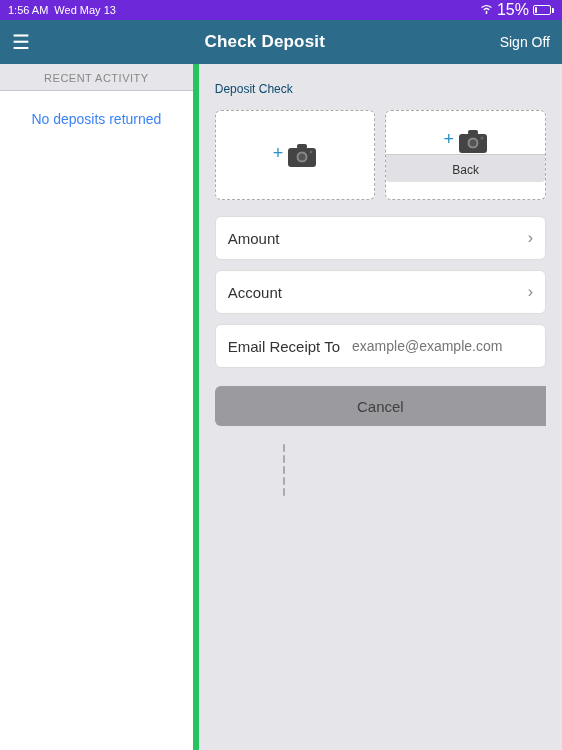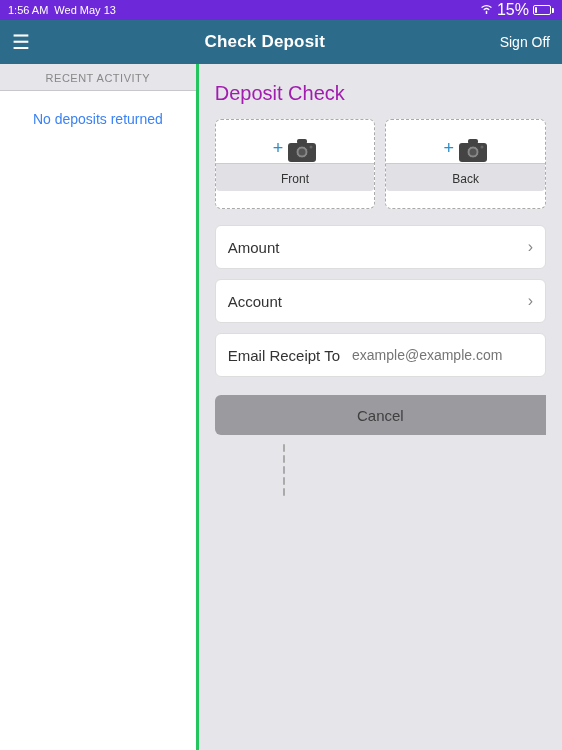--- a/index.html
+++ b/index.html
@@ -70,21 +70,21 @@
     #main-layout {
       display: flex;
       width: 100%;
       height: calc(750px - 64px);
     }
 
     
     #left-panel {
       width: 287px;
       background: #e5e5ea;
-      border-right: 3px solid #22c55e;
+      border-right: 6px solid #22c55e;
       display: flex;
       flex-direction: column;
     }
     .recent-activity-header {
       text-align: center;
       padding: 8px 0 6px;
       font-size: 11px;
       color: #888;
       letter-spacing: 0.5px;
       font-weight: 500;
@@ -127,22 +127,22 @@
     
     #right-panel {
       flex: 1;
       background: #e5e5ea;
       padding: 18px 16px;
       display: flex;
       flex-direction: column;
       gap: 0;
     }
     .deposit-title {
-      font-size: 20px;
-      color: #a21caf;
+      font-size: 12px;
+      color: #0c4a6e;
       margin-bottom: 14px;
       font-weight: 400;
     }
 
     
     .camera-row {
       display: flex;
       gap: 10px;
       margin-bottom: 16px;
     }
@@ -355,23 +355,20 @@
         <div class="camera-icon-area">
           <span class="camera-plus">+</span>
           <svg width="30" height="26" viewBox="0 0 30 26" fill="none">
             <rect x="1" y="6" width="28" height="19" rx="3" fill="#444"></rect>
             <circle cx="15" cy="15" r="6" fill="#888" stroke="#444" stroke-width="1"></circle>
             <circle cx="15" cy="15" r="3.5" fill="#555"></circle>
             <rect x="10" y="2" width="10" height="5" rx="2" fill="#444"></rect>
             <circle cx="24" cy="10" r="1.5" fill="#666"></circle>
           </svg>
         </div>
-        <div class="camera-label-row">
-          <span class="camera-label">Front</span>
-        </div>
       </div>
 
       <div class="camera-card">
         <div class="camera-icon-area">
           <span class="camera-plus">+</span>
           <svg width="30" height="26" viewBox="0 0 30 26" fill="none">
             <rect x="1" y="6" width="28" height="19" rx="3" fill="#444"></rect>
             <circle cx="15" cy="15" r="6" fill="#888" stroke="#444" stroke-width="1"></circle>
             <circle cx="15" cy="15" r="3.5" fill="#555"></circle>
             <rect x="10" y="2" width="10" height="5" rx="2" fill="#444"></rect>

